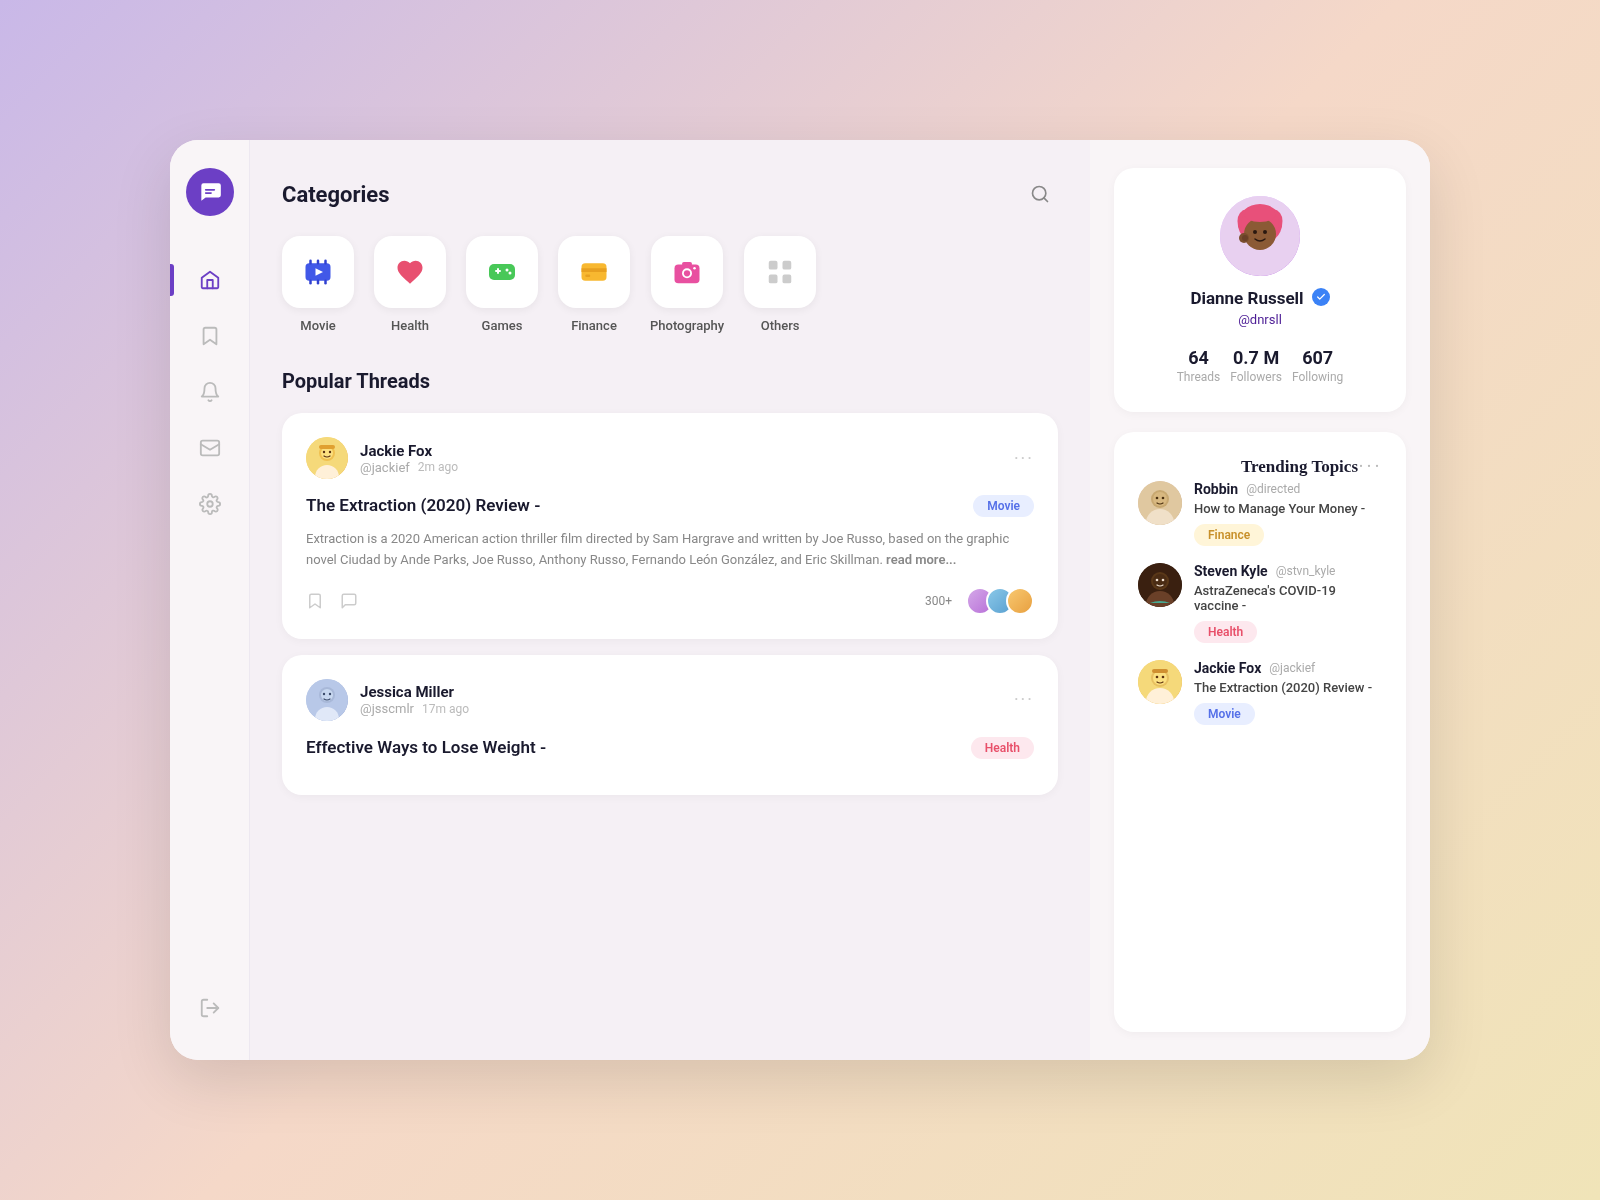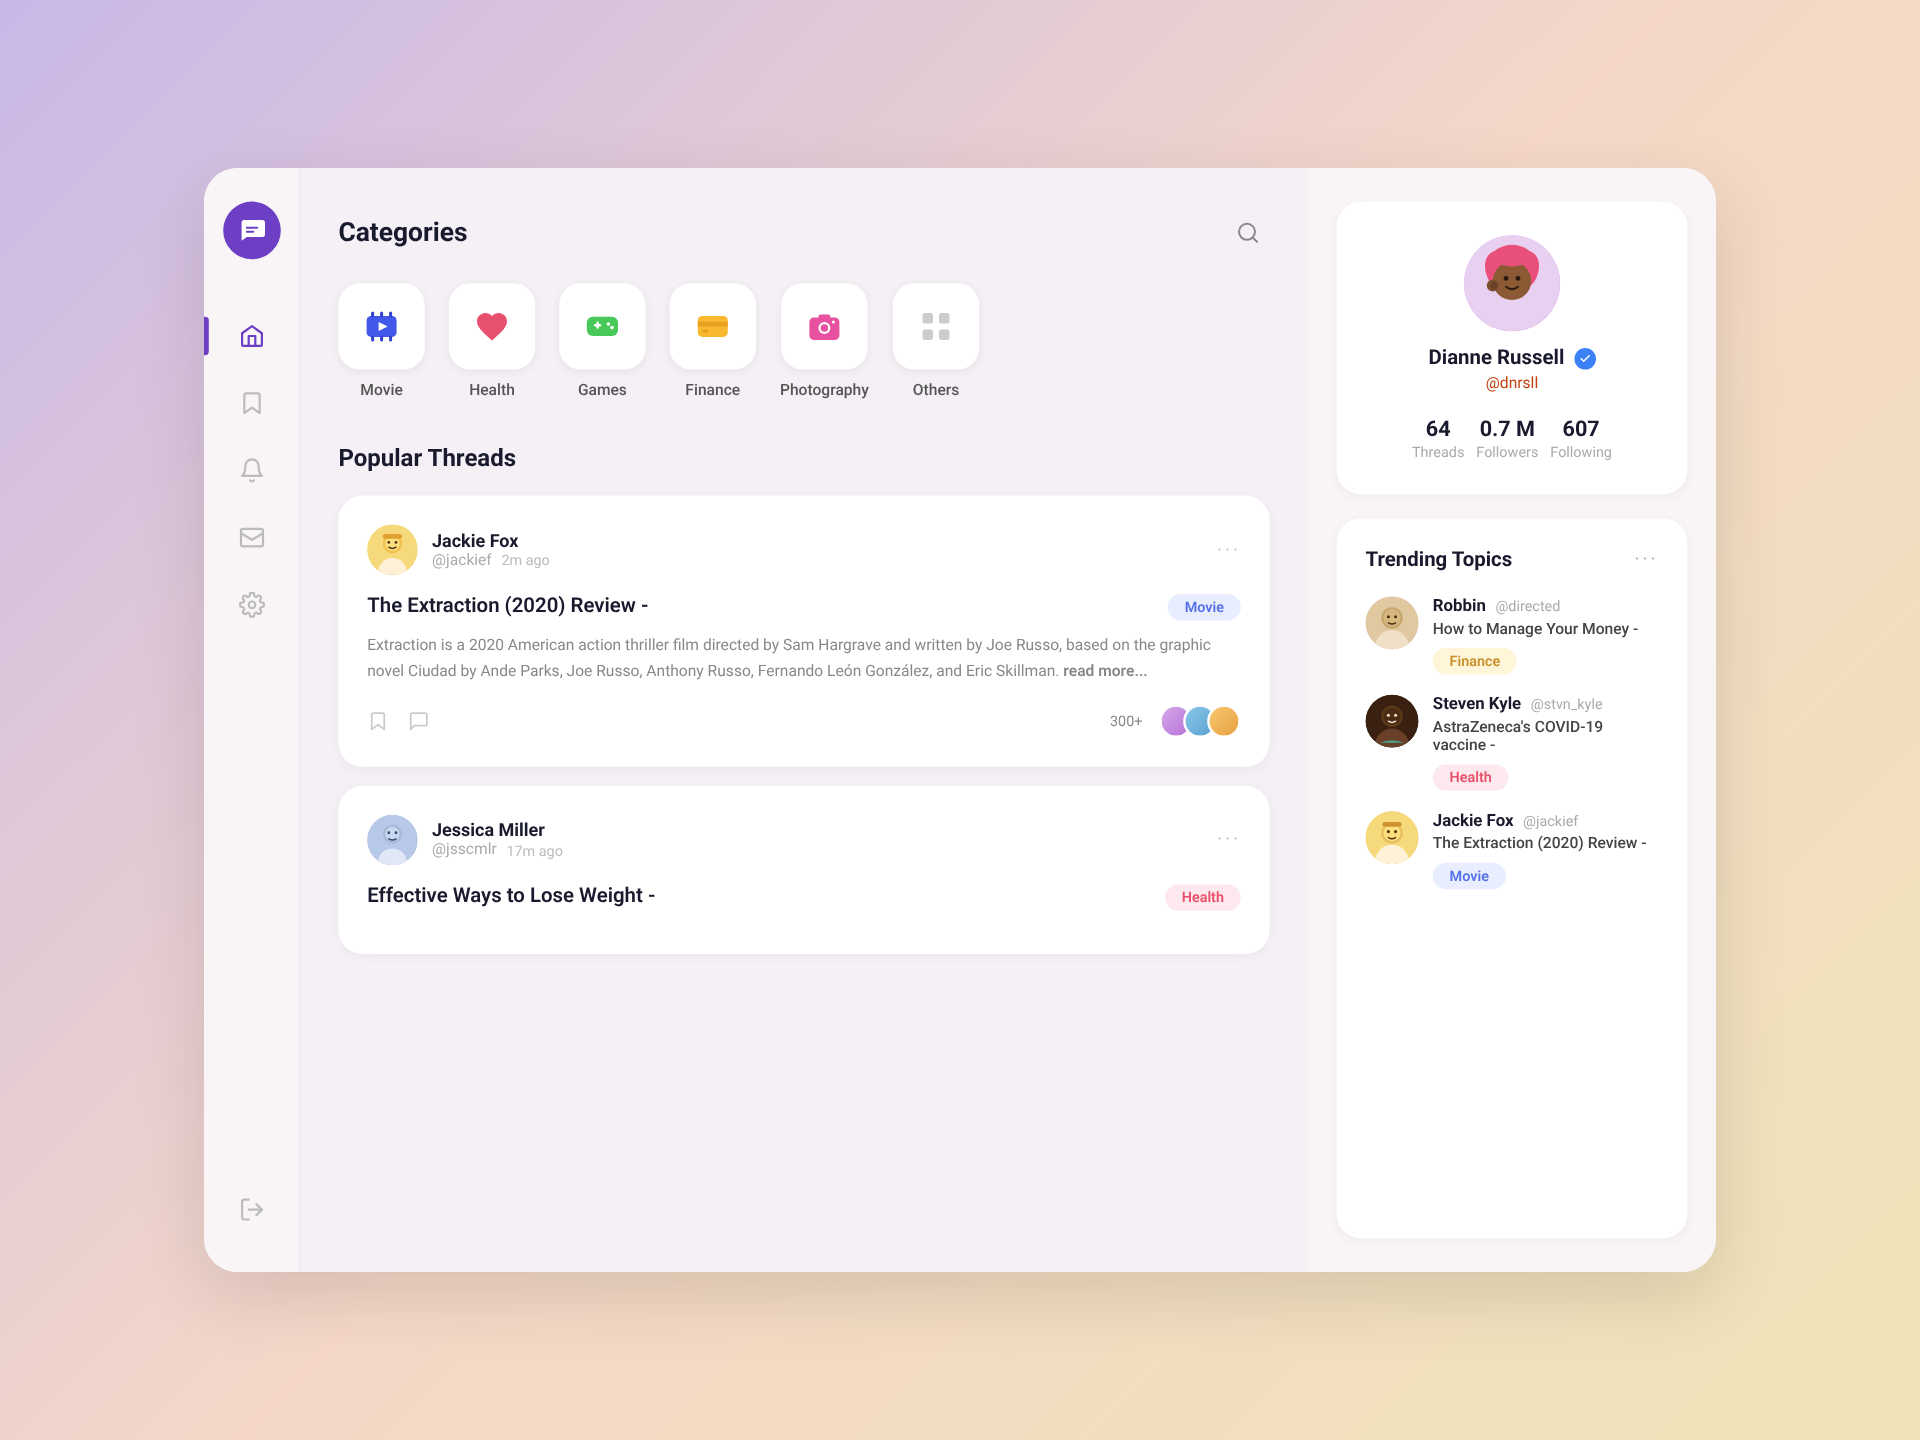--- a/index.html
+++ b/index.html
@@ -295,41 +295,41 @@
       width: 100%;
       height: 100%;
       background: linear-gradient(160deg, #e8d0f8 30%, #c890e8 100%);
       display: flex;
       align-items: flex-end;
       justify-content: center;
       overflow: hidden;
     }
     .profile-name-row {
       display: flex;
-      align-items: flex-end;
+      align-items: flex-start;
       gap: 8px;
       margin-bottom: 4px;
     }
     .profile-name {
       font-size: 17px;
       font-weight: 700;
       color: #1a1a2e;
     }
     .verified-badge {
       width: 18px;
       height: 18px;
       background: #3b82f6;
       border-radius: 50%;
       display: flex;
       align-items: center;
       justify-content: center;
     }
     .profile-handle {
       font-size: 13px;
-      color: #c2410c;
+      color: #4c1d95;
       margin-bottom: 20px;
     }
     .profile-stats {
       display: flex;
       gap: 10px;
       width: 100%;
       justify-content: center;
     }
     .stat-item {
       display: flex;
@@ -350,22 +350,23 @@
     .trending-card {
       background: #fff;
       border-radius: 20px;
       padding: 24px;
       box-shadow: 0 2px 10px rgba(0,0,0,0.04);
       flex: 1;
     }
     .trending-header {
       display: flex;
       align-items: center;
-      justify-content: space-between;
-      margin-bottom: 20px;
+      justify-content: flex-end;
+      margin-bottom: 4px;
+      font-family: Liberation Serif, serif;
     }
     .trending-title {
       font-size: 17px;
       font-weight: 700;
       color: #1a1a2e;
     }
     .trending-item {
       display: flex;
       gap: 12px;
       margin-bottom: 20px;

